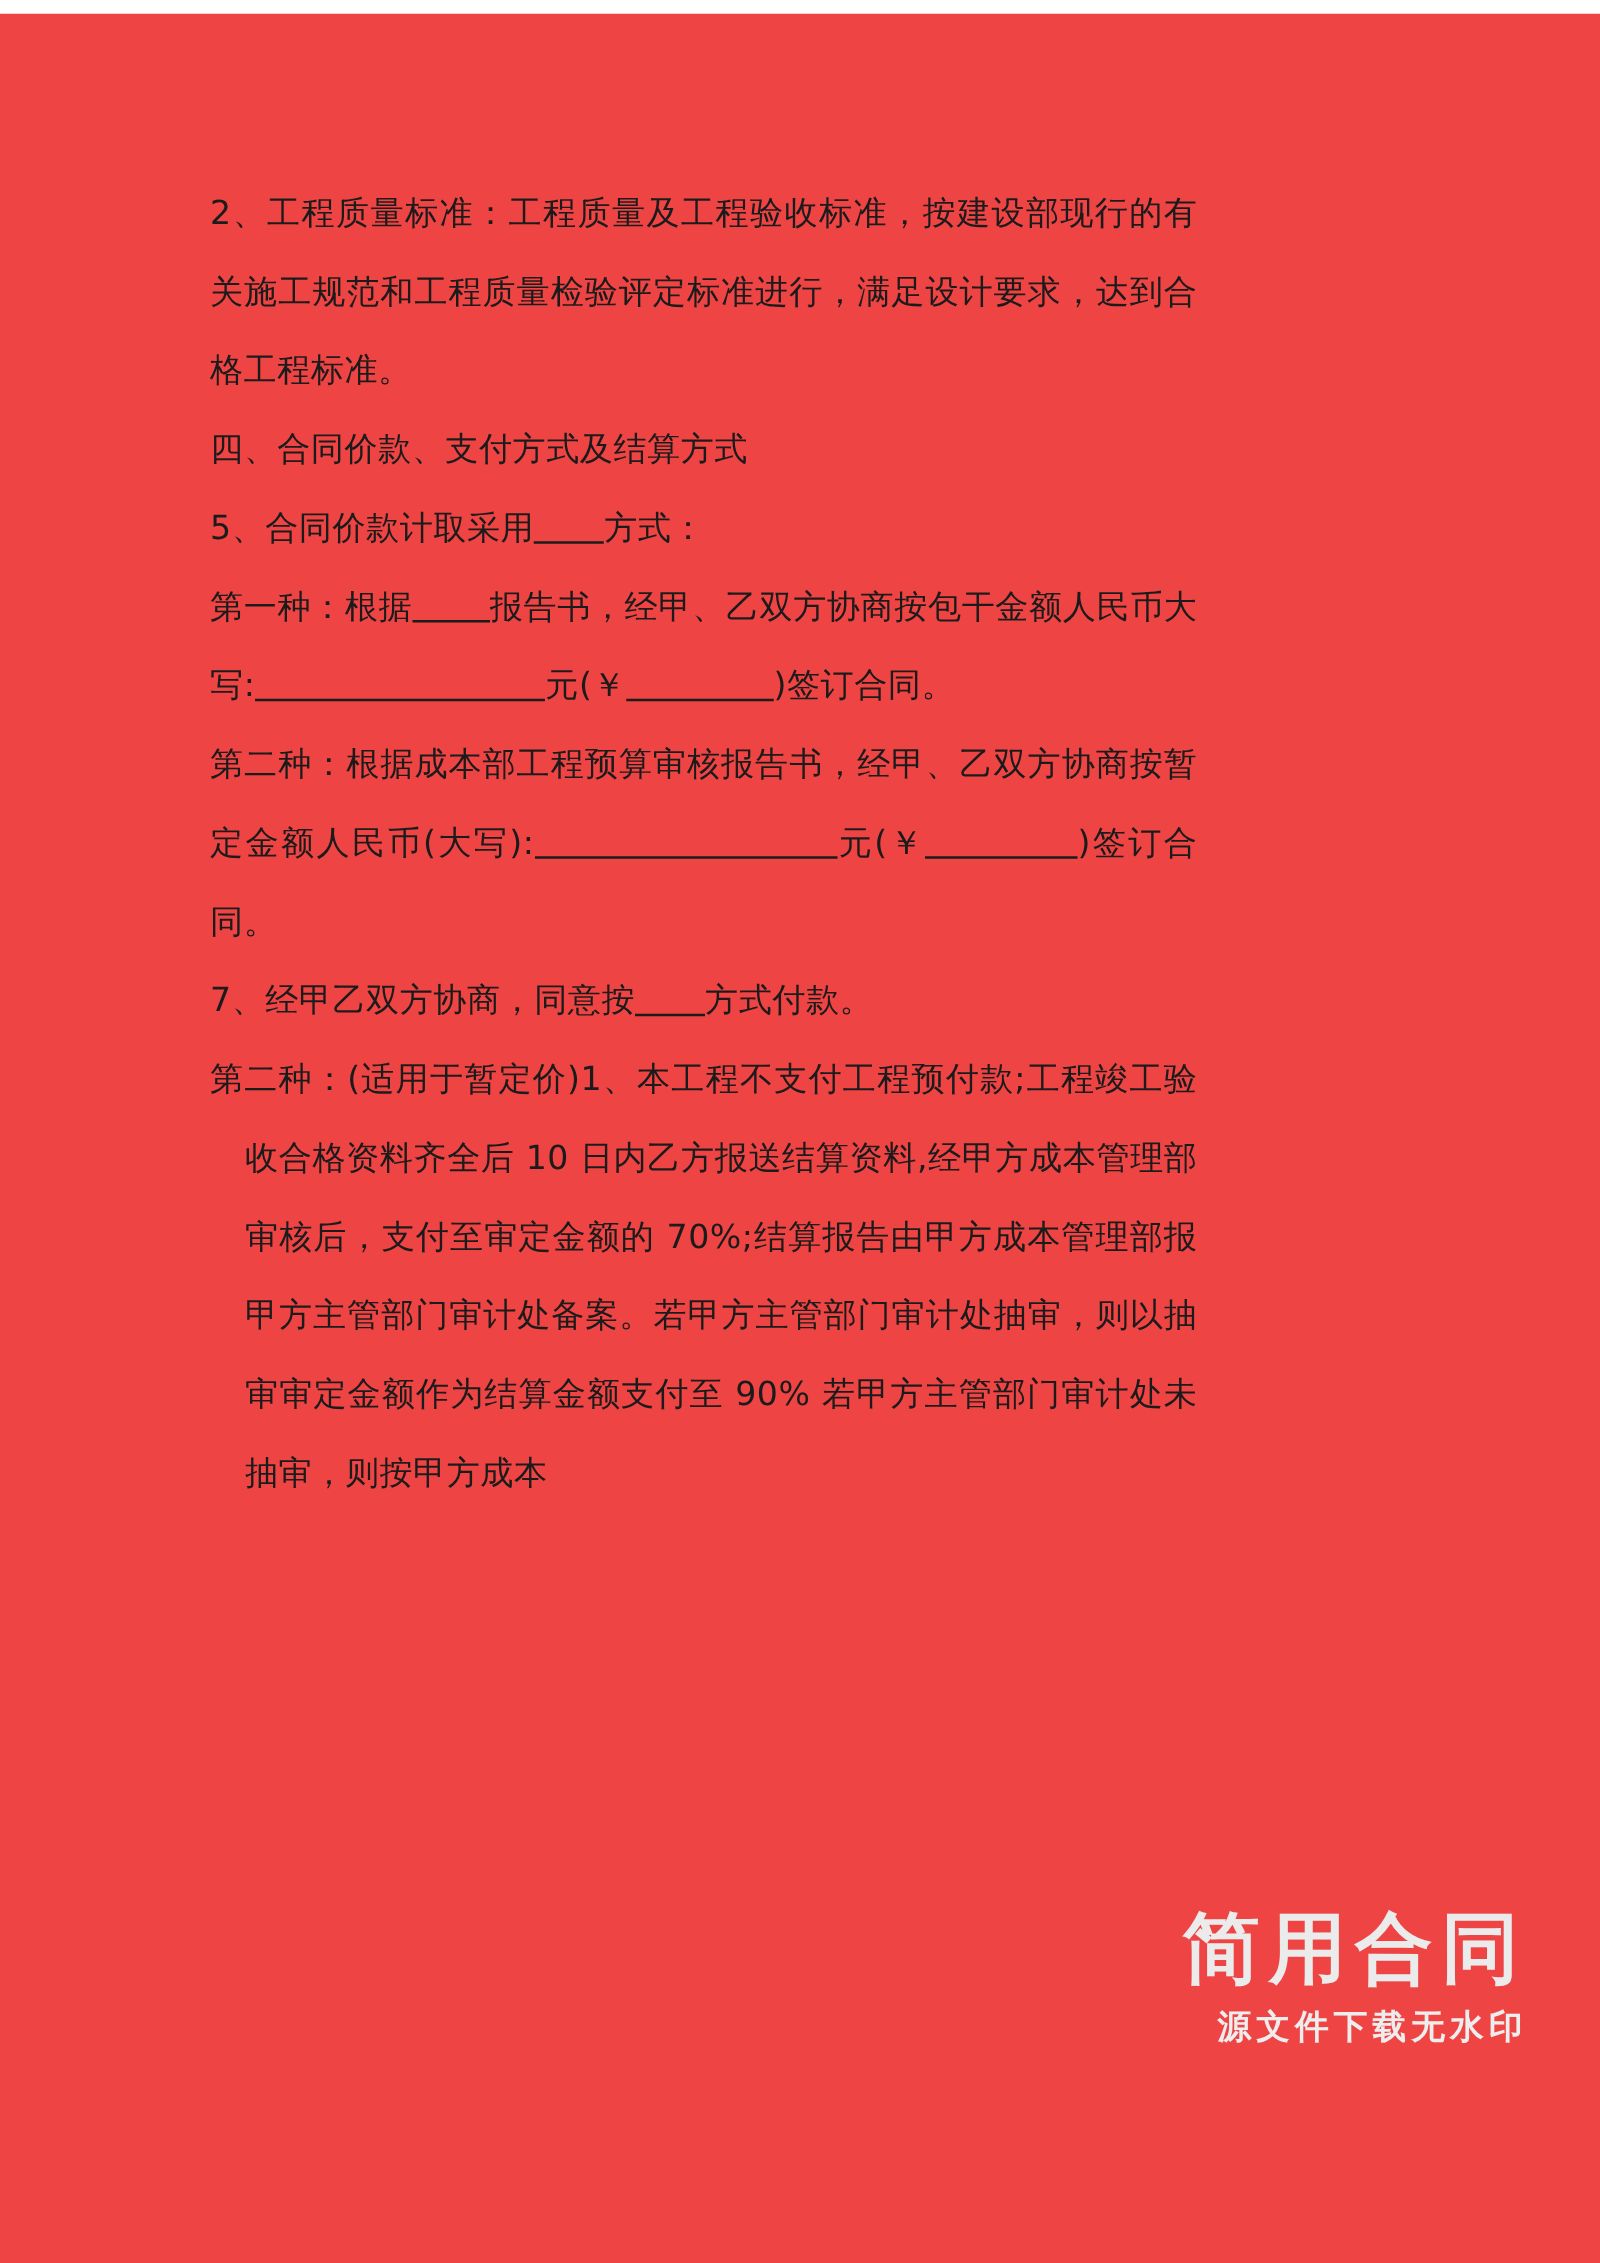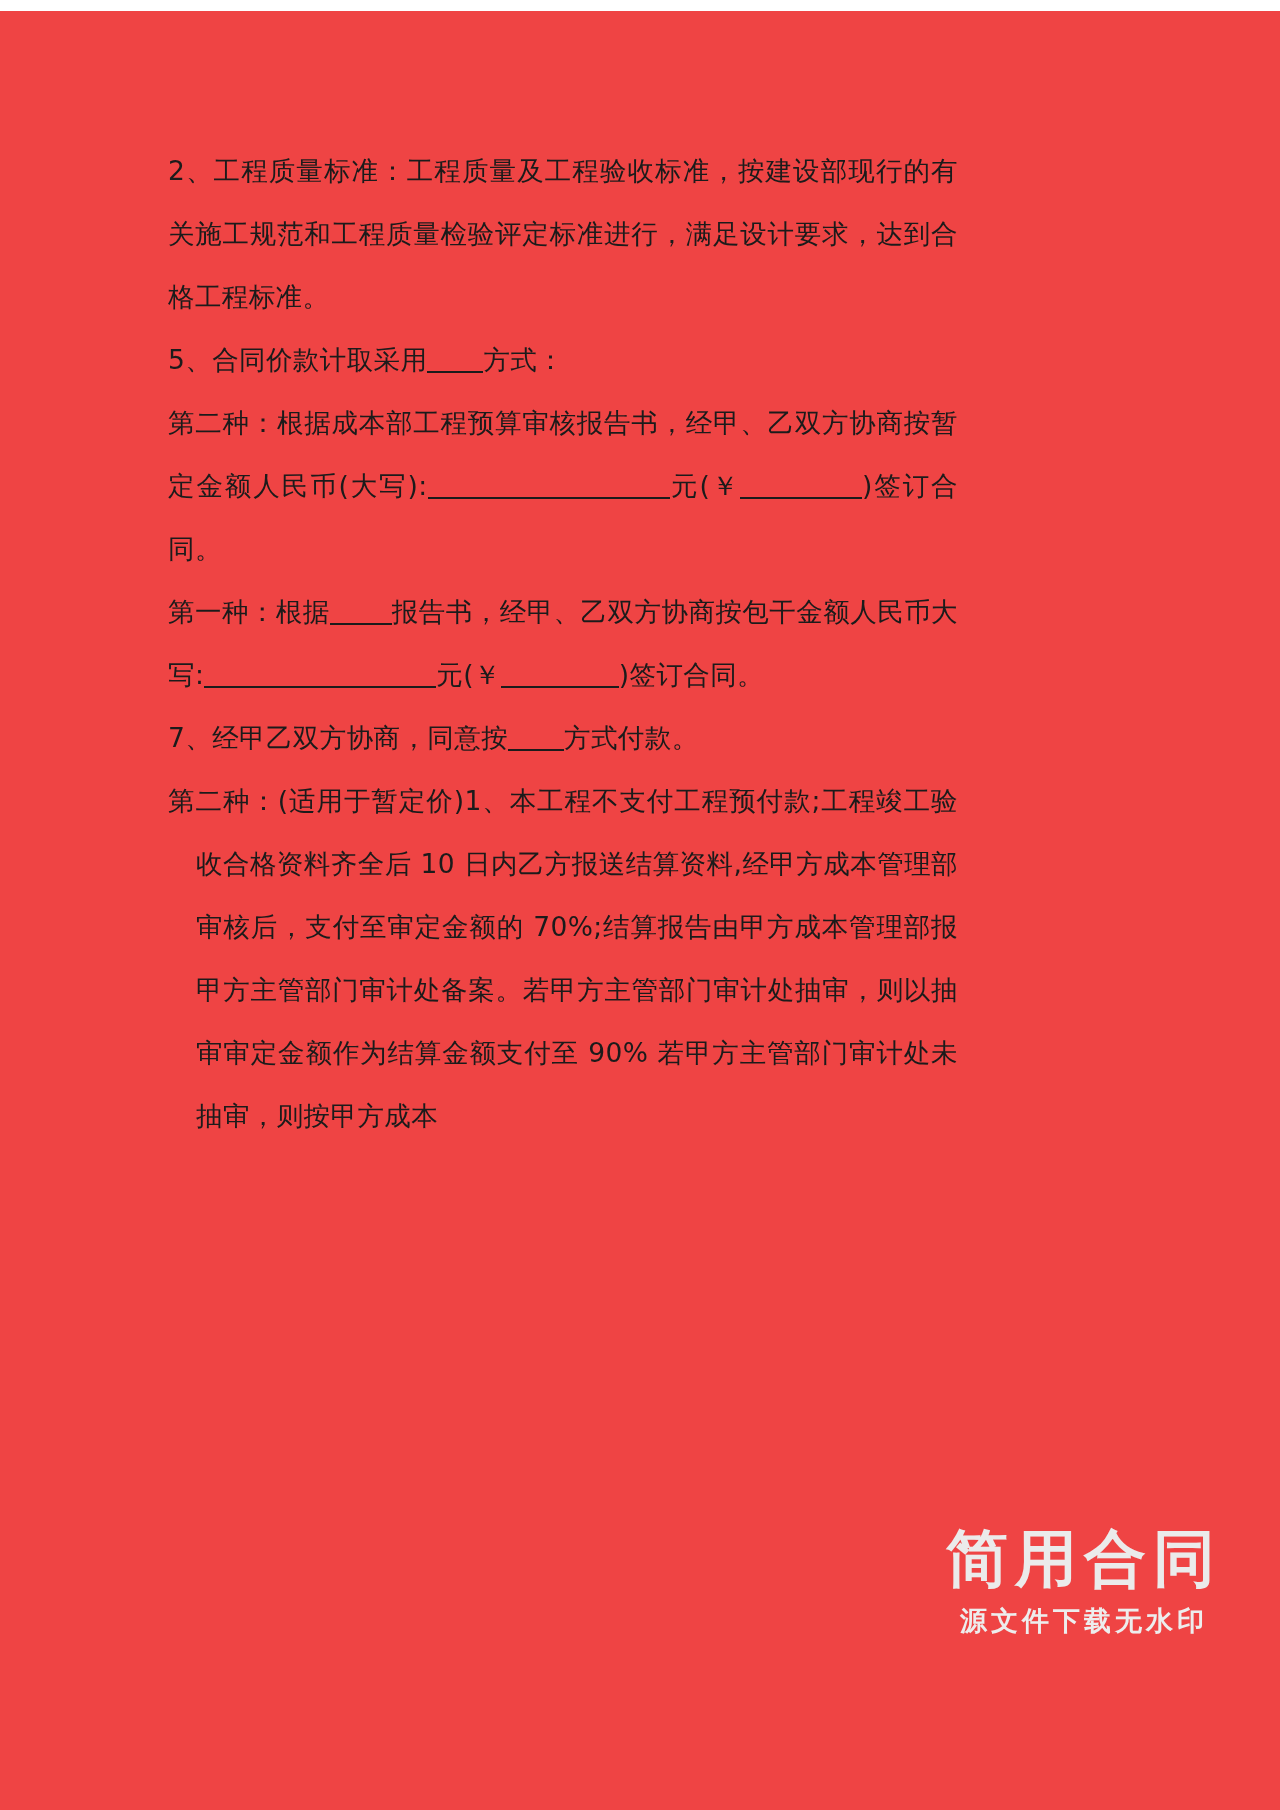--- a/index.html
+++ b/index.html
@@ -50,21 +50,21 @@
   .blank.w-lg  { width: 232px; }
   .blank.w-xl  { width: 242px; }
   .blank.w-yen { width: 118px; }
   .blank.w-yen2{ width: 122px; }
 
   
   .watermark {
     position: absolute;
     right: 58px;
     bottom: 182px;
-    text-align: center;
+    text-align: right;
     user-select: none;
     pointer-events: none;
   }
   .wm-main {
     font-size: 62px;
     font-weight: 700;
     letter-spacing: 7px;
     color: #ebebeb;
     line-height: 1.05;
     font-family: "DejaVu Sans", "Liberation Sans", sans-serif;
@@ -80,26 +80,27 @@
 </style>
 </head>
 <body>
 
 <div class="page">
 
   <div class="doc-body">
 
     <p class="para">2、工程质量标准：工程质量及工程验收标准，按建设部现行的有关施工规范和工程质量检验评定标准进行，满足设计要求，达到合格工程标准。</p>
 
+    <p class="para">四、合同价款、支付方式及结算方式</p>
 
     <p class="para"><span>5、合同价款计取采用</span><span class="blank w-sm"></span><span>方式：</span></p>
 
+    <p class="para"><span>第一种：根据</span><span class="blank w-md"></span><span>报告书，经甲、乙双方协商按包干金额人民币大写:</span><span class="blank w-lg"></span><span>元(￥</span><span class="blank w-yen"></span><span>)签订合同。</span></p>
+
     <p class="para"><span>第二种：根据成本部工程预算审核报告书，经甲、乙双方协商按暂定金额人民币(大写):</span><span class="blank w-xl"></span><span>元(￥</span><span class="blank w-yen2"></span><span>)签订合同。</span></p>
-
-    <p class="para"><span>第一种：根据</span><span class="blank w-md"></span><span>报告书，经甲、乙双方协商按包干金额人民币大写:</span><span class="blank w-lg"></span><span>元(￥</span><span class="blank w-yen"></span><span>)签订合同。</span></p>
 
     <p class="para"><span>7、经甲乙双方协商，同意按</span><span class="blank w-sm"></span><span>方式付款。</span></p>
 
 
     <p class="para hang">第二种：(适用于暂定价)1、本工程不支付工程预付款;工程竣工验收合格资料齐全后 10 日内乙方报送结算资料,经甲方成本管理部审核后，支付至审定金额的 70%;结算报告由甲方成本管理部报甲方主管部门审计处备案。若甲方主管部门审计处抽审，则以抽审审定金额作为结算金额支付至 90% 若甲方主管部门审计处未抽审，则按甲方成本</p>
 
   </div>
 
   <div class="watermark">
     <div class="wm-main">简用合同</div>

